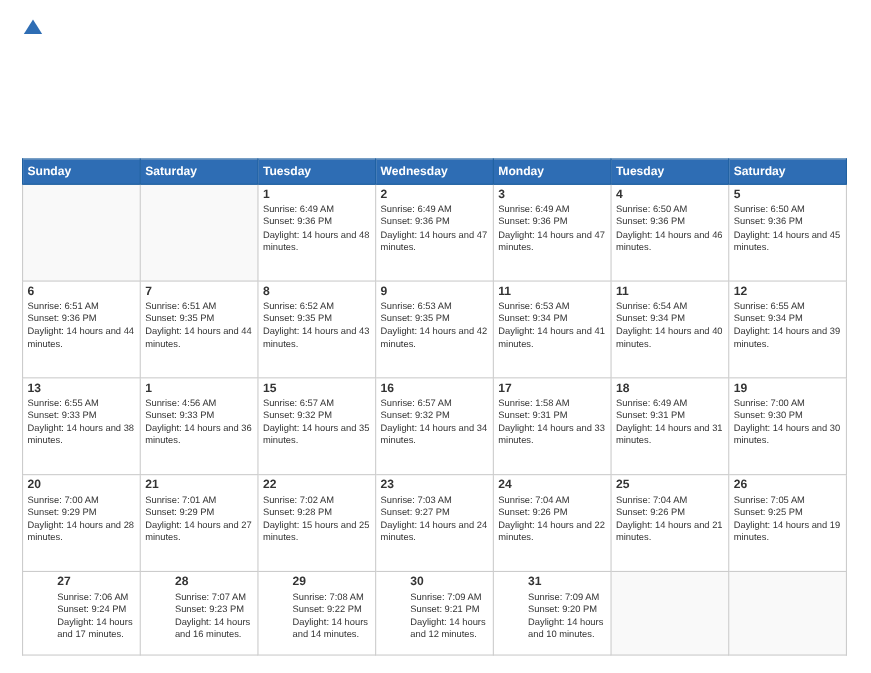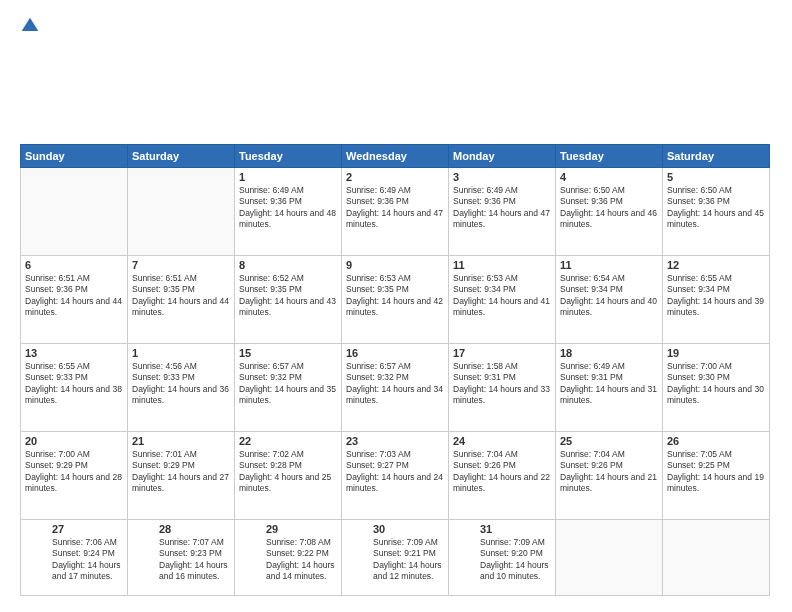--- a/index.html
+++ b/index.html
@@ -262,21 +262,21 @@
           <td>
             <span class="day-num">21</span>
             <div class="cell-text">Sunrise: 7:01 AM</div>
             <div class="cell-text">Sunset: 9:29 PM</div>
             <div class="cell-text">Daylight: 14 hours and 27 minutes.</div>
           </td>
           <td>
             <span class="day-num">22</span>
             <div class="cell-text">Sunrise: 7:02 AM</div>
             <div class="cell-text">Sunset: 9:28 PM</div>
-            <div class="cell-text">Daylight: 4 hours and 25 minutes.</div>
+            <div class="cell-text">Daylight: 15 hours and 25 minutes.</div>
           </td>
           <td>
             <span class="day-num">23</span>
             <div class="cell-text">Sunrise: 7:03 AM</div>
             <div class="cell-text">Sunset: 9:27 PM</div>
             <div class="cell-text">Daylight: 14 hours and 24 minutes.</div>
           </td>
           <td>
             <span class="day-num">24</span>
             <div class="cell-text">Sunrise: 7:04 AM</div>

